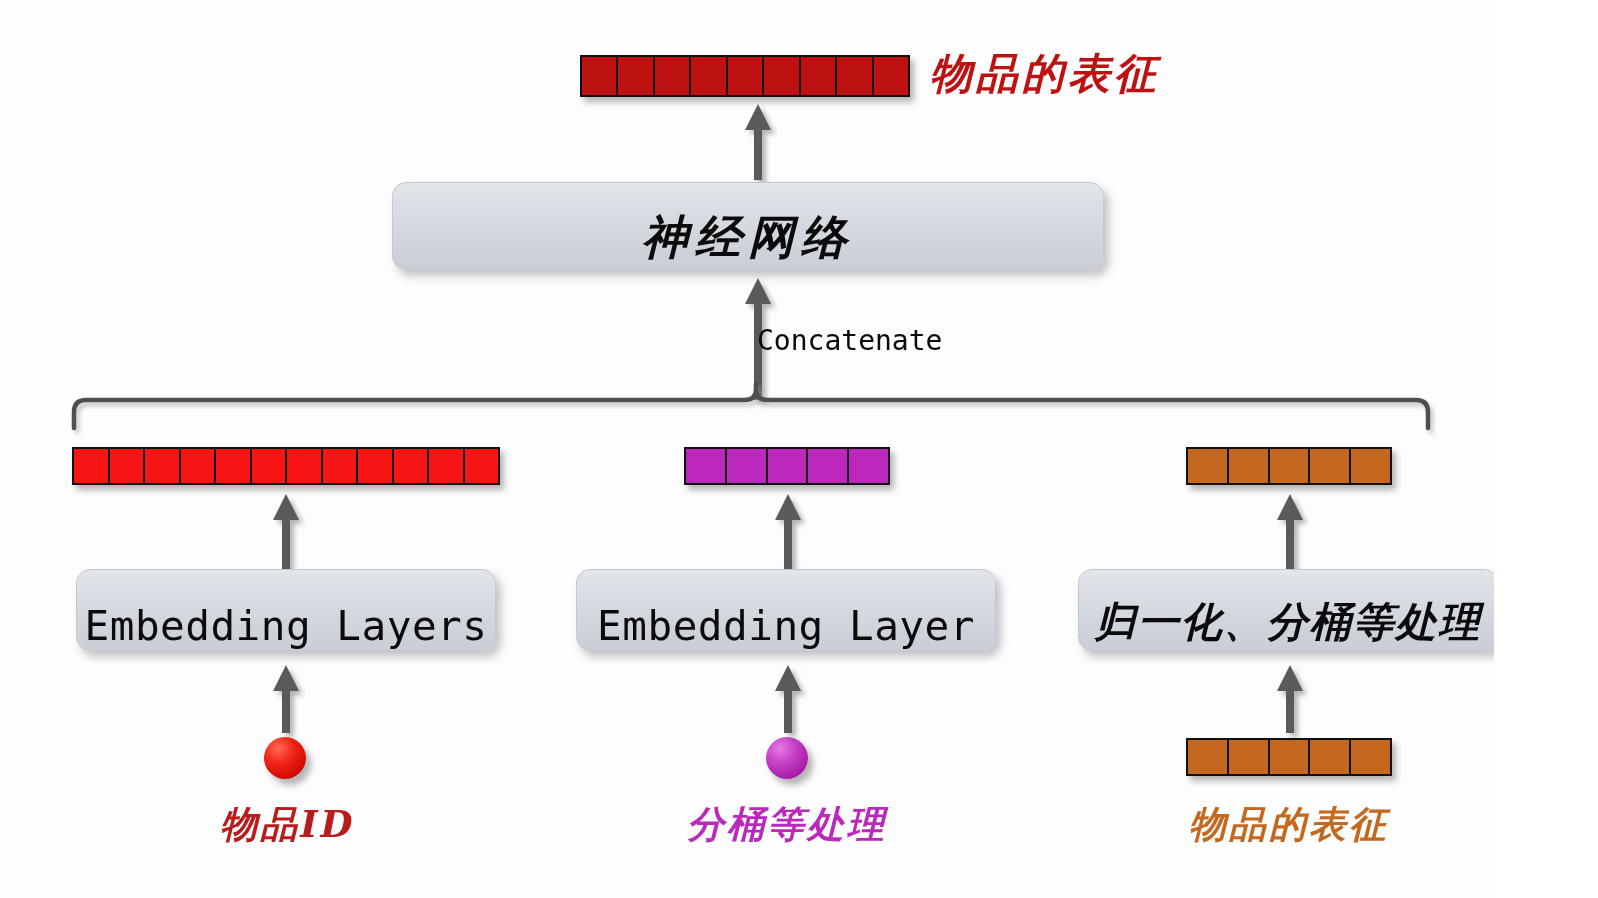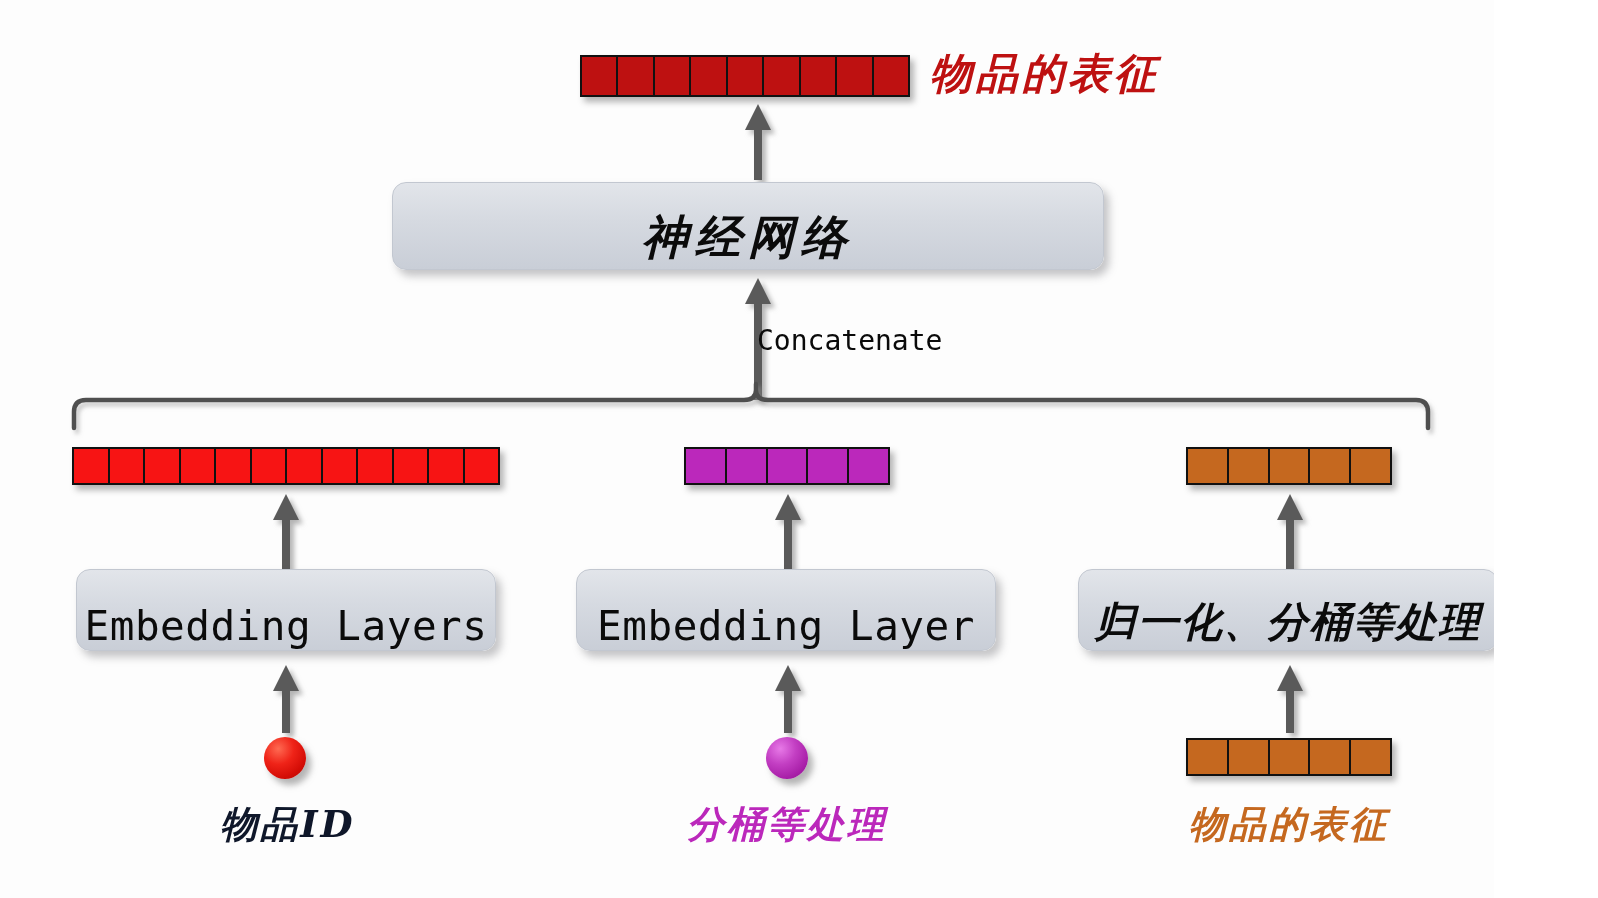--- a/index.html
+++ b/index.html
@@ -181,21 +181,21 @@
   <div class="pbox" id="box-b0" style="left:76px; top:569px; width:420px; height:82px;">
     <span class="mono">Embedding Layers</span>
   </div>
 
   <svg class="arrow" style="left:266px; top:665px;" width="40" height="68" viewBox="0 0 40 68">
     <polygon points="20,0 33,26 24,26 24,68 16,68 16,26 7,26" fill="#5a5a5a"></polygon>
   </svg>
 
   <div class="sphere red" id="sphere-b0" style="left:264px; top:737px; width:42px; height:42px;"></div>
 
-  <div class="caption" id="cap-b0" style="left:138px; top:800px; width:300px; font-size:37px; letter-spacing:3px; color:#0f172a;">物品ID</div>
+  <div class="caption" id="cap-b0" style="left:138px; top:800px; width:300px; font-size:37px; letter-spacing:3px; color:#b91c1c;">物品ID</div>
 
   <div class="vec" id="vec-b1" style="left:684px; top:447px; width:206px; height:38px;">
       <div class="cell" style="background: rgb(187, 40, 187); flex: 1 1 0px;"></div>
       <div class="cell" style="background: rgb(187, 40, 187); flex: 1 1 0px;"></div>
       <div class="cell" style="background: rgb(187, 40, 187); flex: 1 1 0px;"></div>
       <div class="cell" style="background: rgb(187, 40, 187); flex: 1 1 0px;"></div>
       <div class="cell" style="background: rgb(187, 40, 187); flex: 1 1 0px;"></div>
     </div>
 
   <svg class="arrow" style="left:768px; top:494px;" width="40" height="76" viewBox="0 0 40 76">

